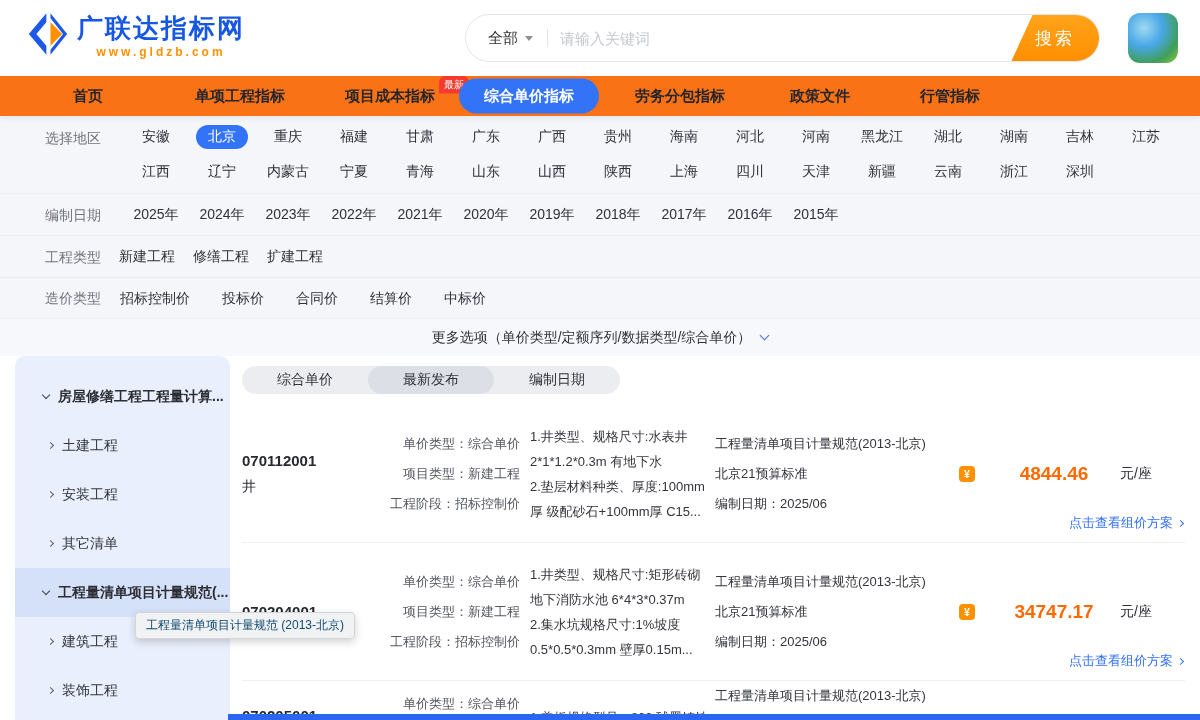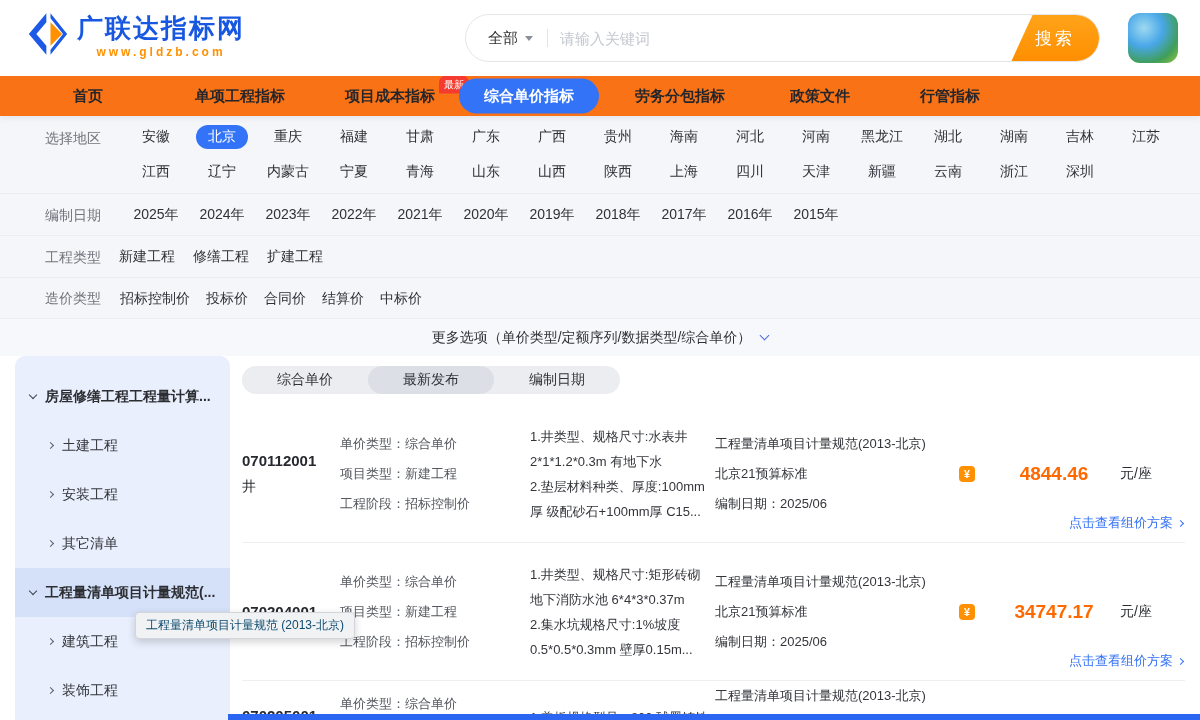--- a/index.html
+++ b/index.html
@@ -49,33 +49,33 @@
   cursor:pointer; white-space:nowrap; }
 .fcell .pill { background:#3273f8; color:#fff; border-radius:13px; padding:3px 12px; }
 .f-date { top:78px; height:42px; border-bottom:1px solid #ebedf1; }
 .f-date .f-label { top:13px; }
 .date-grid { position:absolute; left:123px; top:8px; display:grid; grid-template-columns:repeat(11,66px); }
 .f-project { top:120px; height:42px; border-bottom:1px solid #ebedf1; }
 .f-project .f-label { top:13px; }
 .inline-items { position:absolute; left:119px; top:8px; display:flex; gap:18px; }
 .f-cost { top:162px; height:40px; }
 .f-cost .f-label { top:12px; }
-.f-cost .inline-items { gap:16px; left:120px; }
+.f-cost .inline-items { gap:32px; left:120px; }
 .more-bar { position:absolute; top:318px; left:0; width:1200px; height:38px; background:#f7f8fb;
   border-top:1px solid #eceef2; display:flex; align-items:center; justify-content:center; gap:10px;
   font-size:14px; color:#2e3138; cursor:pointer; }
 .chev { display:inline-block; width:7px; height:7px; border-right:1.6px solid #50586a; border-bottom:1.6px solid #50586a; }
 .chev-down { transform:rotate(45deg); margin-top:-4px; }
 .chev-right { transform:rotate(-45deg); }
 .more-bar .chev { border-color:#4c6fe0; }
 
 
 .sidebar { position:absolute; left:15px; top:356px; width:215px; height:364px; background:#e9effc;
   border-radius:10px 10px 0 0; padding-top:16px; z-index:3; }
-.side-item { height:49px; display:flex; align-items:center; gap:9px; padding-left:15px; font-size:14px;
+.side-item { height:49px; display:flex; align-items:center; gap:9px; padding-left:28px; font-size:14px;
   font-weight:700; color:#2c2e33; cursor:pointer; white-space:nowrap; overflow:hidden; }
 .side-item.sub { padding-left:33px; font-weight:400; color:#33353a; }
 .side-item.selected { background:#d5e1f8; }
 .side-item .chev { width:6px; height:6px; border-color:#3c414d; flex:none; }
 .side-item.sub .chev { width:5px; height:5px; border-width:1.4px; border-color:#5a5f6b; }
 .tooltip { position:absolute; left:135px; top:612px; background:#f1f2f4; border:1px solid #d3d5d9;
   border-radius:4px; padding:4px 10px; font-size:12px; color:#0c4a6e; box-shadow:0 3px 8px rgba(0,0,0,.18);
   z-index:40; white-space:nowrap; }
 
 
@@ -83,21 +83,21 @@
 .tabbar { width:378px; height:28px; background:#ecedf1; border-radius:14px; display:flex; overflow:hidden; }
 .tab { flex:1; display:flex; align-items:center; justify-content:center; font-size:14px; color:#2f3237; cursor:pointer; }
 .tab.active { background:#dcdfe6; border-radius:14px; }
 .rows { margin-top:11px; }
 .row { position:relative; height:138px; border-bottom:1px solid #edeff3; }
 .cell { position:absolute; top:0; height:100%; display:flex; flex-direction:column; justify-content:center; }
 .cell > div:empty { display:none; }
 .code-block { left:0; width:100px; gap:9px; }
 .code { font-size:15px; font-weight:700; color:#27292e; }
 .iname { font-size:14px; color:#2c2e33; }
-.attrs { left:98px; width:180px; align-items:flex-start; font-size:13px; color:#55585f; line-height:30px; }
+.attrs { left:98px; width:180px; align-items:flex-end; font-size:13px; color:#55585f; line-height:30px; }
 .desc { left:288px; width:192px; font-size:13px; color:#33353a; line-height:25px; }
 .standard { left:473px; width:238px; font-size:13px; color:#33353a; line-height:30px; }
 .badge-icon { position:absolute; left:716px; top:50%; transform:translateY(-50%); width:18px; height:18px; }
 .price-wrap { position:absolute; left:752px; width:120px; top:50%; transform:translateY(-50%); text-align:center; }
 .price { font-size:19px; font-weight:700; color:#ff6a00; }
 .unit { position:absolute; left:878px; top:50%; transform:translateY(-50%); font-size:14px; color:#2c2e33; }
 .link { position:absolute; right:2px; bottom:10px; display:flex; align-items:center; gap:5px; color:#3472f8;
   font-size:13px; cursor:pointer; }
 .link .chev { width:5px; height:5px; border-width:1.5px; border-color:#3472f8; }
 .row-partial .code-block { justify-content:flex-start; padding-top:26px; }

